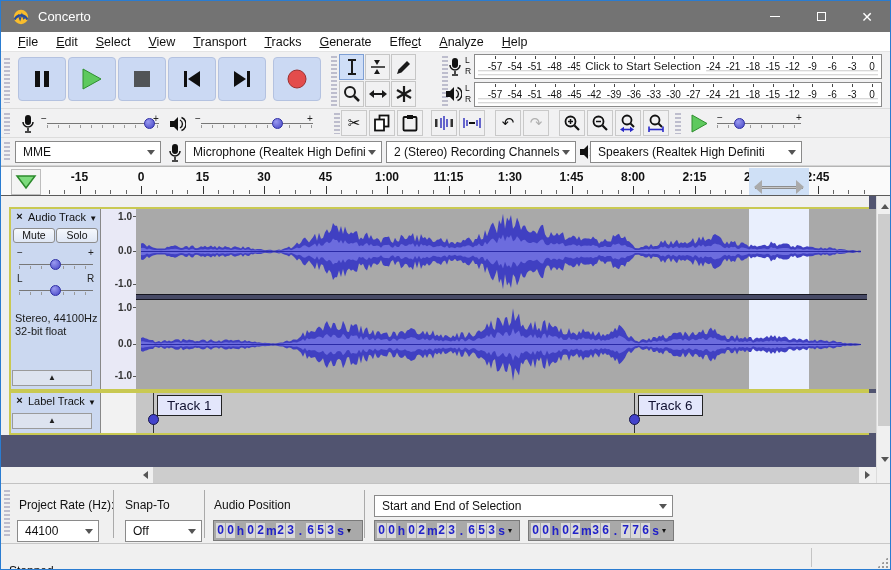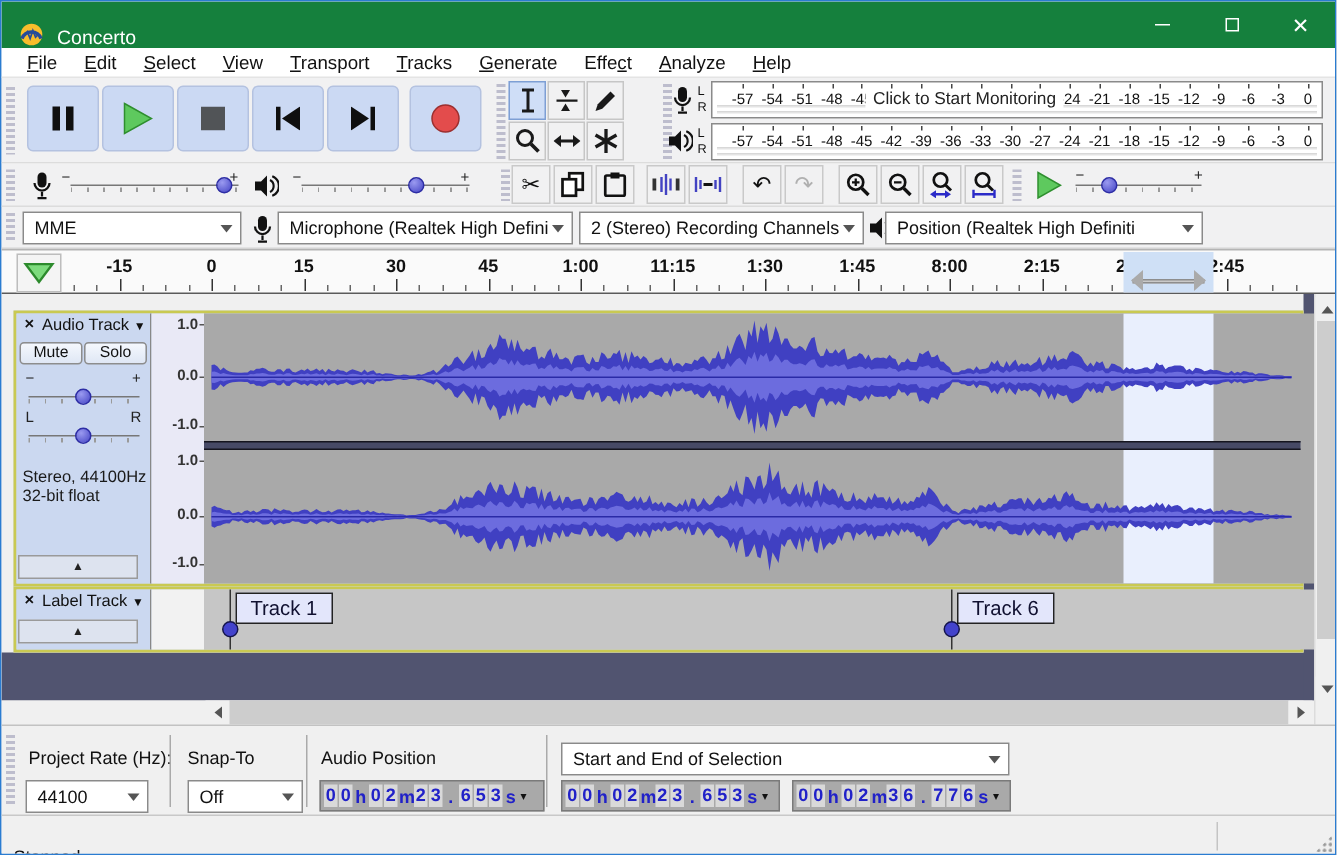--- a/index.html
+++ b/index.html
@@ -1,20 +1,20 @@
 <!DOCTYPE html>
 <html><head>
 <meta charset="utf-8">
 <style>
 *{box-sizing:border-box;margin:0;padding:0;}
 html,body{background:#d8d8d8;}
 #app{position:relative;width:891px;height:570px;background:#f1f1f2;overflow:hidden;
      font-family:"Liberation Sans",sans-serif;border:1px solid #2a7cd1;}
 
-#titlebar{position:absolute;left:0;top:0;width:100%;height:31px;background:#15803d;display:flex;align-items:flex-end;color:#fff;}
+#titlebar{position:absolute;left:0;top:0;width:100%;height:31px;background:#737373;display:flex;align-items:center;color:#fff;}
 #titlebar .app-icon{width:18px;height:18px;margin:0 8px 0 11px;}
 #titlebar .title{font-size:13px;}
 .win-controls{margin-left:auto;display:flex;height:100%;}
 .win-btn{width:46px;height:100%;display:flex;align-items:center;justify-content:center;}
 .ic-min{width:10px;height:1px;background:#fff;}
 .ic-max{width:9px;height:9px;border:1px solid #fff;}
 .ic-close{color:#fff;font-size:14px;line-height:14px;}
 
 #menubar{position:absolute;left:0;top:31px;width:100%;height:20px;background:#fff;display:flex;align-items:center;padding-left:8px;font-size:12.5px;color:#111;border-bottom:1px solid #e4e4e4;}
 .menu-item{padding:0 9px;}
@@ -268,21 +268,21 @@
         <div class="m-tick" style="left: 337.44px;"></div>
         <span class="m-num" style="left: 337.44px;">-9</span>
         <div class="m-tick" style="left: 357.28px;"></div>
         <span class="m-num" style="left: 357.28px;">-6</span>
         <div class="m-tick" style="left: 377.12px;"></div>
         <span class="m-num" style="left: 377.12px;">-3</span>
         <div class="m-tick" style="left: 396.96px;"></div>
         <span class="m-num" style="left: 396.96px;">0</span>
         <div class="m-bar m-bar1"></div>
         <div class="m-bar m-bar2"></div>
-        <span class="m-overlay">Click to Start Monitoring</span>
+        <span class="m-overlay">Click to Start Selection</span>
       </div>
 
     <svg style="position:absolute;left:444px;top:34px;" width="17" height="16">
         <polygon points="1,5 5,5 9,1 9,15 5,11 1,11" fill="#111"></polygon>
         <path d="M11,4 a4.5,4.5 0 0 1 0,8" fill="none" stroke="#111" stroke-width="1.4"></path>
         <path d="M12.5,1.5 a7,7 0 0 1 0,13" fill="none" stroke="#111" stroke-width="1.4"></path>
       </svg>
     <span class="lr" style="left:464px;top:31px;">L</span>
     <span class="lr" style="left:464px;top:42px;">R</span>
     <div id="meter-play" class="meter" style="top:30px;">
@@ -460,21 +460,21 @@
     <div class="combo" style="left:385px;top:3px;width:190px;">
         <span>2 (Stereo) Recording Channels</span>
         <span class="chev"></span>
       </div>
     <svg style="position:absolute;left:578px;top:6px;" width="17" height="16">
         <polygon points="1,5 5,5 9,1 9,15 5,11 1,11" fill="#111"></polygon>
         <path d="M11,4 a4.5,4.5 0 0 1 0,8" fill="none" stroke="#111" stroke-width="1.4"></path>
         <path d="M12.5,1.5 a7,7 0 0 1 0,13" fill="none" stroke="#111" stroke-width="1.4"></path>
       </svg>
     <div class="combo" style="left:589px;top:3px;width:212px;">
-        <span>Position (Realtek High Definiti</span>
+        <span>Speakers (Realtek High Definiti</span>
         <span class="chev"></span>
       </div>
   </div>
 
   <div id="timeline">
     <div id="tl-pin">
       <svg width="22" height="15">
           <polygon points="2,1 20,1 11,13" fill="#7ddb7d" stroke="#2c8a2c" stroke-width="1.5"></polygon>
         </svg>
     </div>

